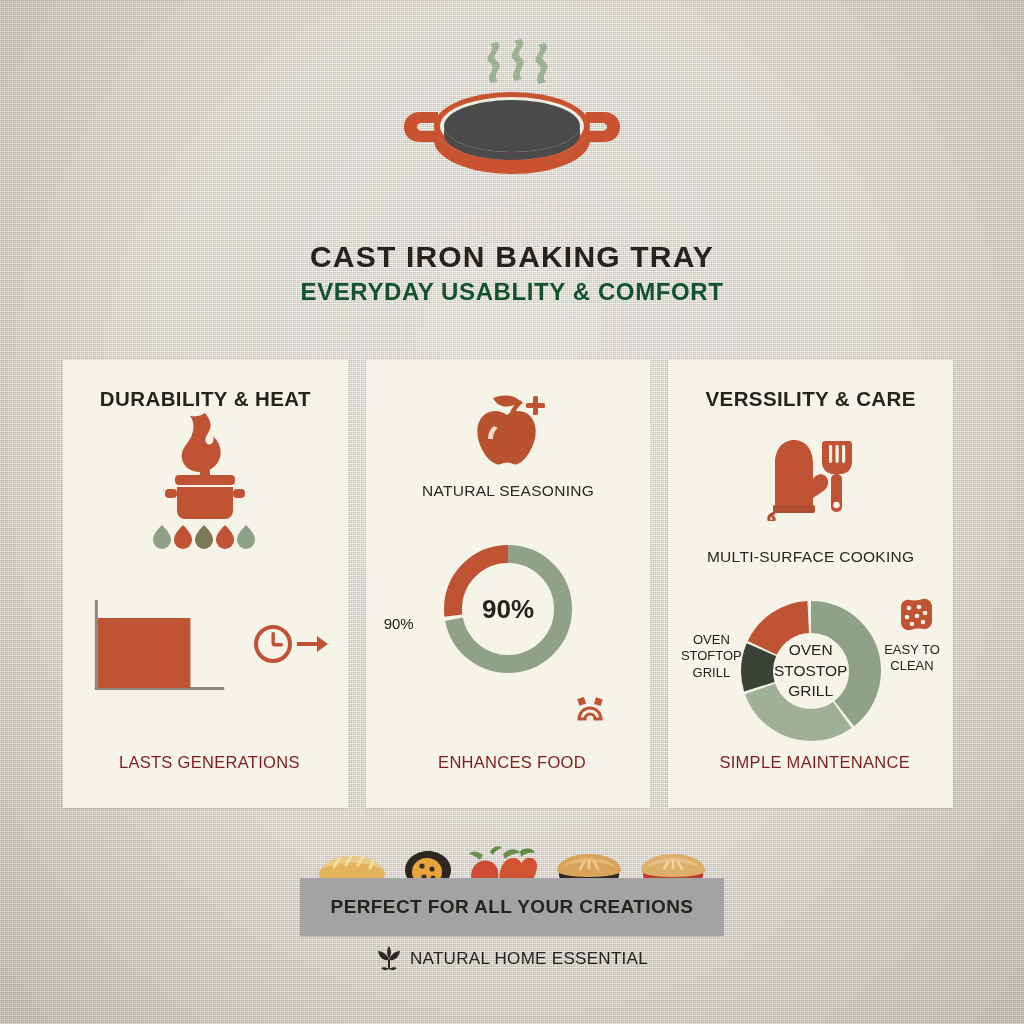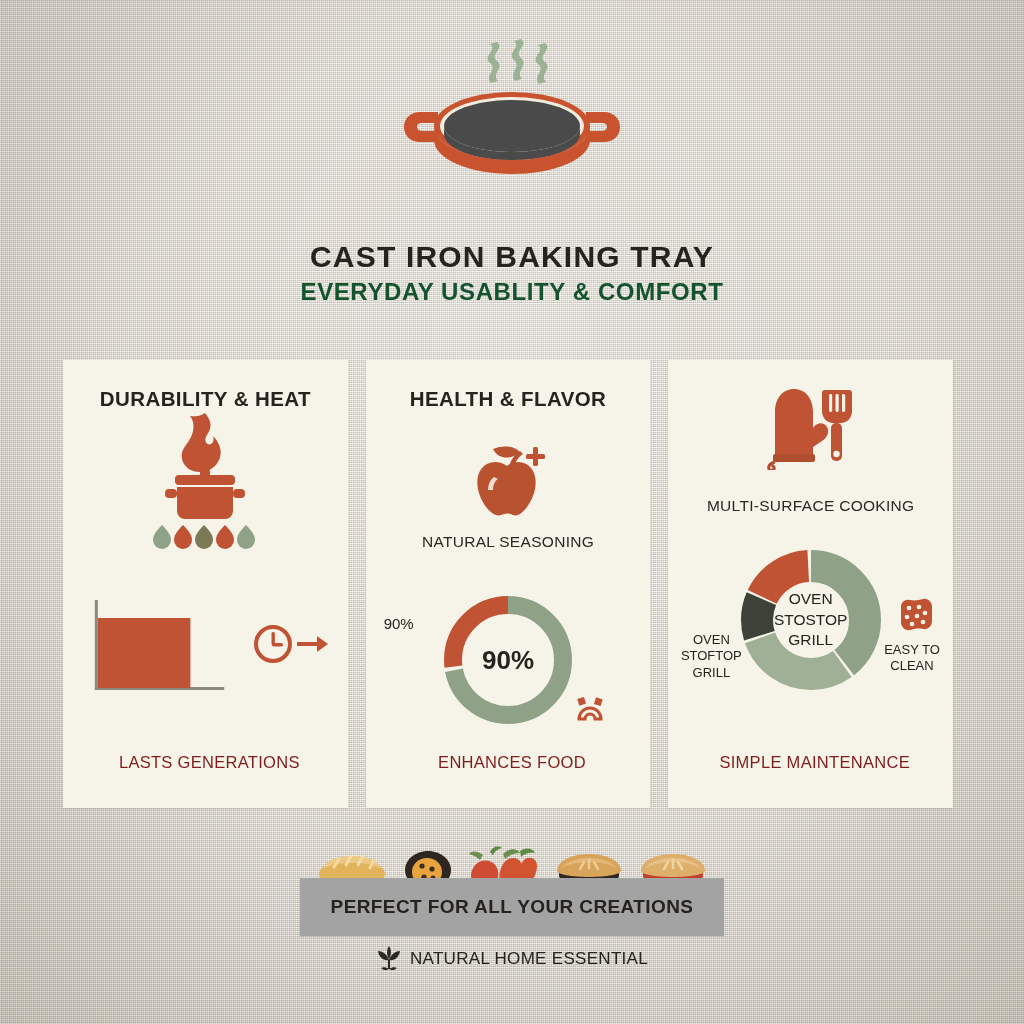--- a/index.html
+++ b/index.html
@@ -128,21 +128,20 @@
       <rect x="22.5" y="10" width="3.4" height="13" rx="1.6" fill="#c05334"></rect>
       <rect x="23" y="21" width="11" height="3.4" rx="1.6" fill="#c05334"></rect>
       <rect x="48" y="20" width="24" height="4" fill="#c05334"></rect>
       <path d="M68 14 l11 8 -11 8z" fill="#c05334"></path>
     </svg>
 
     <div class="bottom-label">LASTS GENERATIONS</div>
   </div>
 
   <div class="card">
-    <div class="card-title">HEALTH &amp; FLAVOR</div>
 
     <div class="icon-slot">
       <svg width="96" height="88" viewBox="0 0 96 88">
         <path d="M33 16 c12 -5 24 -2 27 4 c-11 7 -22 6 -27 -4z" fill="#b9522f"></path>
         <path d="M60 18 c-6 4 -10 10 -11 17 l5 1 c1 -7 4 -12 9 -15z" fill="#b9522f"></path>
         <rect x="73" y="14" width="5" height="19" rx="1.5" fill="#c05334"></rect>
         <rect x="66" y="21" width="19" height="5" rx="1.5" fill="#c05334"></rect>
         <path d="M47 33 c8 -6 18 -5 24 2 c7 8 6 24 -2 36 c-5 8 -11 13 -16 11 c-4 -2 -8 -2 -12 0 c-5 2 -12 -3 -17 -11 c-8 -12 -9 -28 -2 -36 c6 -7 17 -8 25 -2z" fill="#b9522f"></path>
         <path d="M34 44 c-4 3 -6 8 -6 13 l5 0 c0 -5 2 -9 5 -11z" fill="#f6f3e9" opacity=".85"></path>
       </svg>
@@ -164,20 +163,21 @@
     <svg width="34" height="30" viewBox="0 0 34 30" style="position:absolute;left:207px;top:333px">
       <path d="M6 26 a11 11 0 0 1 22 0 l-6 0 a5 5 0 0 0 -10 0z" fill="none" stroke="#c05334" stroke-width="3"></path>
       <rect x="5" y="5" width="7" height="7" fill="#c05334" transform="rotate(-18 8 8)"></rect>
       <rect x="22" y="5" width="7" height="7" fill="#c05334" transform="rotate(18 25 8)"></rect>
     </svg>
 
     <div class="bottom-label">ENHANCES FOOD</div>
   </div>
 
   <div class="card">
+    <div class="card-title">VERSSILITY &amp; CARE</div>
 
     <div class="icon-slot">
       <svg width="100" height="92" viewBox="0 0 100 92">
 
         <path d="M14 34 c0 -14 8 -23 19 -23 c11 0 19 9 19 23 l0 16 c4 -6 11 -6 14 -1 c3 5 0 11 -5 14 l-9 6 0 8 l-38 0z" fill="#c05334"></path>
         <rect x="12" y="76" width="42" height="8" rx="2" fill="#b14e2f"></rect>
         <path d="M14 84 c-5 1 -7 4 -6 7 c1 2 4 2 5 0 c1 -2 -1 -3 -2 -4" fill="none" stroke="#b14e2f" stroke-width="3"></path>
 
         <path d="M64 12 h24 c2 0 3 1 3 3 l0 18 c0 7 -5 12 -11 12 l-8 0 c-6 0 -11 -5 -11 -12 l0 -18 c0 -2 1 -3 3 -3z" fill="#c05334"></path>
         <g fill="#f6f3e9">

